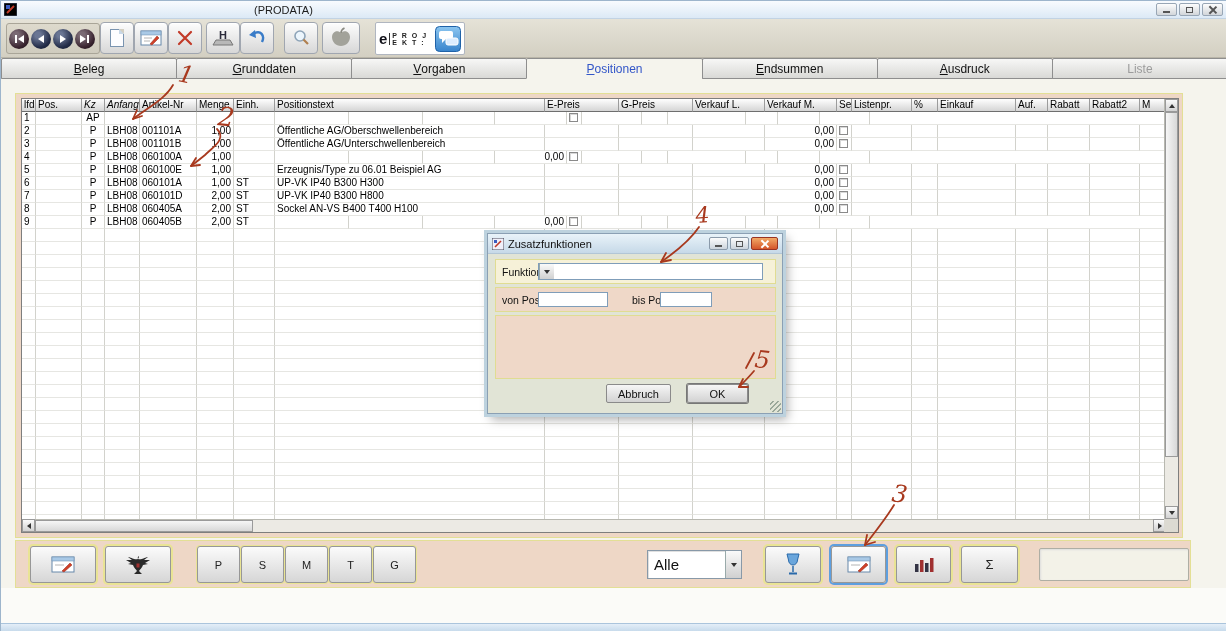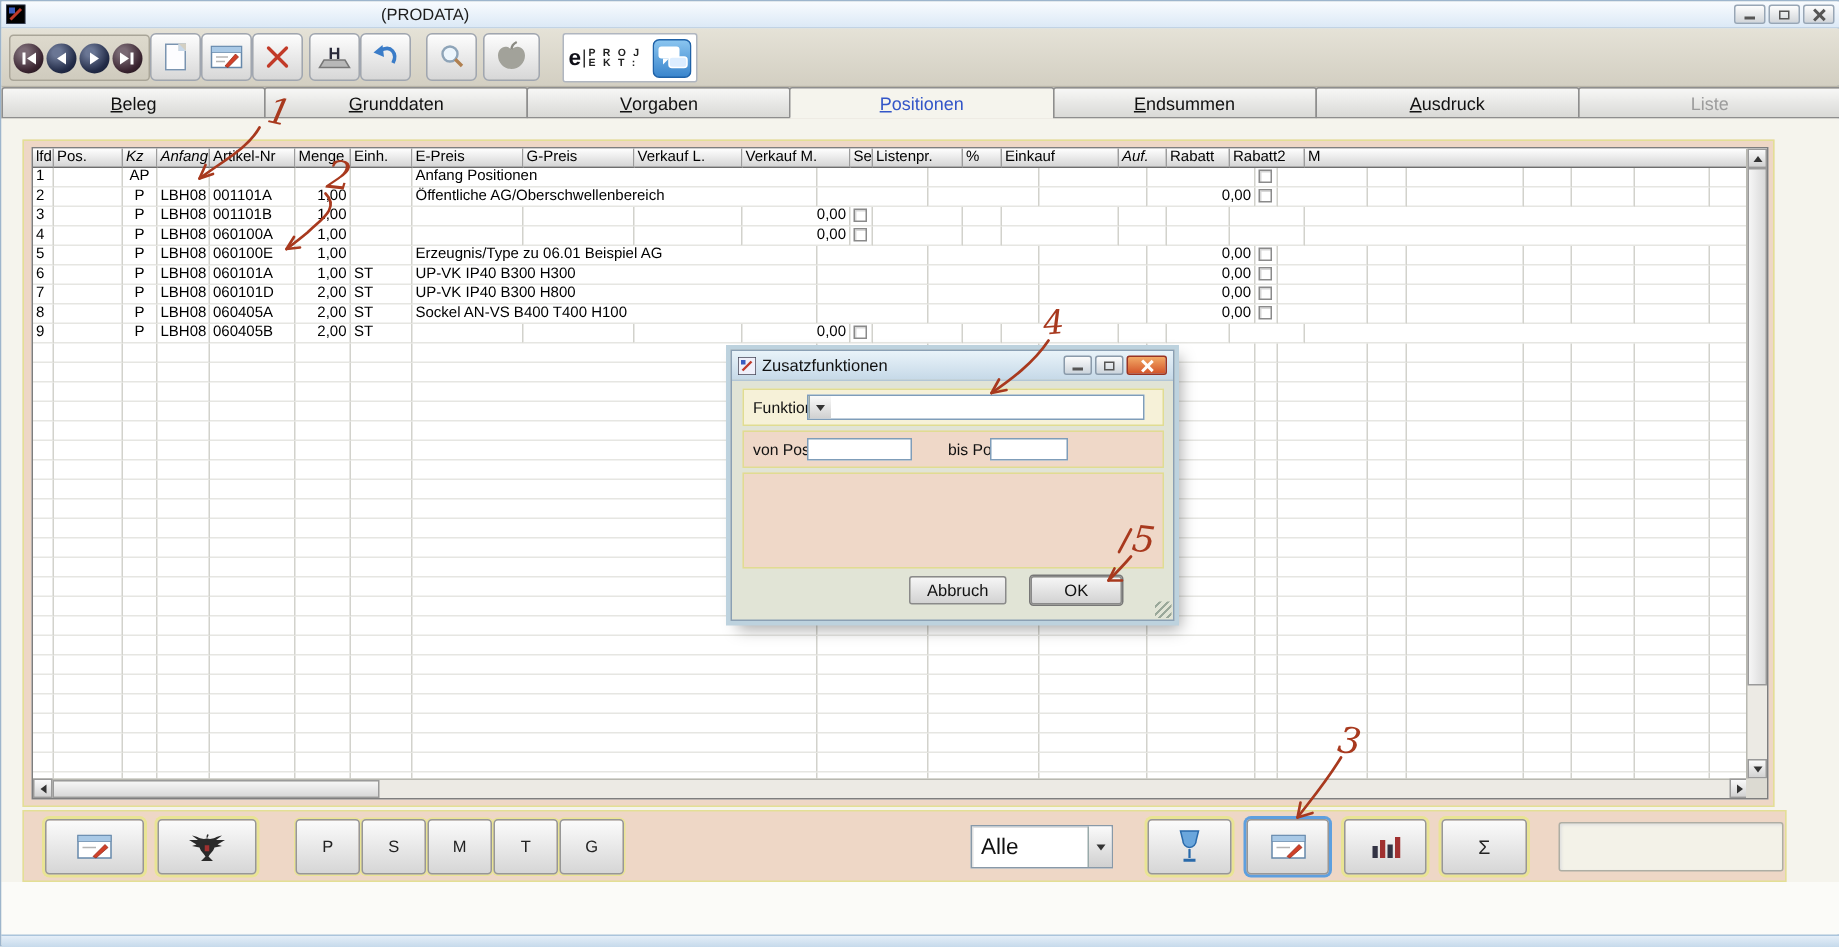--- a/index.html
+++ b/index.html
@@ -280,43 +280,43 @@
     <div id="gridframe">
       <div id="gridregion">
         <div id="grid-header">
             <div class="gh" style="width: 14px;">lfd</div>
             <div class="gh" style="width: 46px;">Pos.</div>
             <div class="gh it" style="width: 23px;">Kz</div>
             <div class="gh it" style="width: 35px;">Anfang</div>
             <div class="gh" style="width: 57px;">Artikel-Nr</div>
             <div class="gh" style="width: 37px;">Menge</div>
             <div class="gh" style="width: 41px;">Einh.</div>
+            <div class="gh" style="width: 270px;">Positionstext</div>
             <div class="gh" style="width: 74px;">E-Preis</div>
             <div class="gh" style="width: 74px;">G-Preis</div>
             <div class="gh" style="width: 72px;">Verkauf L.</div>
             <div class="gh" style="width: 72px;">Verkauf M.</div>
             <div class="gh" style="width: 15px;">Set</div>
             <div class="gh" style="width: 60px;">Listenpr.</div>
             <div class="gh" style="width: 26px;">%</div>
             <div class="gh" style="width: 78px;">Einkauf</div>
-            <div class="gh" style="width: 32px; font-style: italic;">Auf.</div>
+            <div class="gh" style="width: 32px;">Auf.</div>
             <div class="gh" style="width: 42px;">Rabatt</div>
             <div class="gh" style="width: 50px;">Rabatt2</div>
             <div class="gh last" style="width: 20px;">M</div>
           </div>
         <div id="grid-body">
             <div class="gr">
               <div class="gc k-lfd" style="width: 14px;">1</div>
               <div class="gc k-pos" style="width: 46px;"></div>
               <div class="gc k-kz" style="width: 23px;">AP</div>
               <div class="gc k-katalog" style="width: 35px;"></div>
               <div class="gc k-artikel_nr" style="width: 57px;"></div>
               <div class="gc k-menge" style="width: 37px;"></div>
               <div class="gc k-einh" style="width: 41px;"></div>
-              <div class="gc k-positionstext" style="width: 270px;">Anfang Positionen</div>
               <div class="gc k-e_preis" style="width: 74px;"></div>
               <div class="gc k-g_preis" style="width: 74px;"></div>
               <div class="gc k-verkauf_l" style="width: 72px;"></div>
               <div class="gc k-verkauf_m" style="width: 72px;"></div>
               <div class="gc k-set" style="width: 15px;">
                 <span class="cb"></span>
               </div>
               <div class="gc k-listenpr" style="width: 60px;"></div>
               <div class="gc k-prozent" style="width: 26px;"></div>
               <div class="gc k-einkauf" style="width: 78px;"></div>
@@ -350,20 +350,21 @@
               <div class="gc k-m" style="width: 20px;"></div>
             </div>
             <div class="gr">
               <div class="gc k-lfd" style="width: 14px;">3</div>
               <div class="gc k-pos" style="width: 46px;"></div>
               <div class="gc k-kz" style="width: 23px;">P</div>
               <div class="gc k-katalog" style="width: 35px;">LBH08</div>
               <div class="gc k-artikel_nr" style="width: 57px;">001101B</div>
               <div class="gc k-menge" style="width: 37px;">1,00</div>
               <div class="gc k-einh" style="width: 41px;"></div>
+              <div class="gc k-positionstext" style="width: 270px;">Öffentliche AG/Unterschwellenbereich</div>
               <div class="gc k-e_preis" style="width: 74px;"></div>
               <div class="gc k-g_preis" style="width: 74px;"></div>
               <div class="gc k-verkauf_l" style="width: 72px;"></div>
               <div class="gc k-verkauf_m" style="width: 72px;">0,00</div>
               <div class="gc k-set" style="width: 15px;">
                 <span class="cb"></span>
               </div>
               <div class="gc k-listenpr" style="width: 60px;"></div>
               <div class="gc k-prozent" style="width: 26px;"></div>
               <div class="gc k-einkauf" style="width: 78px;"></div>

